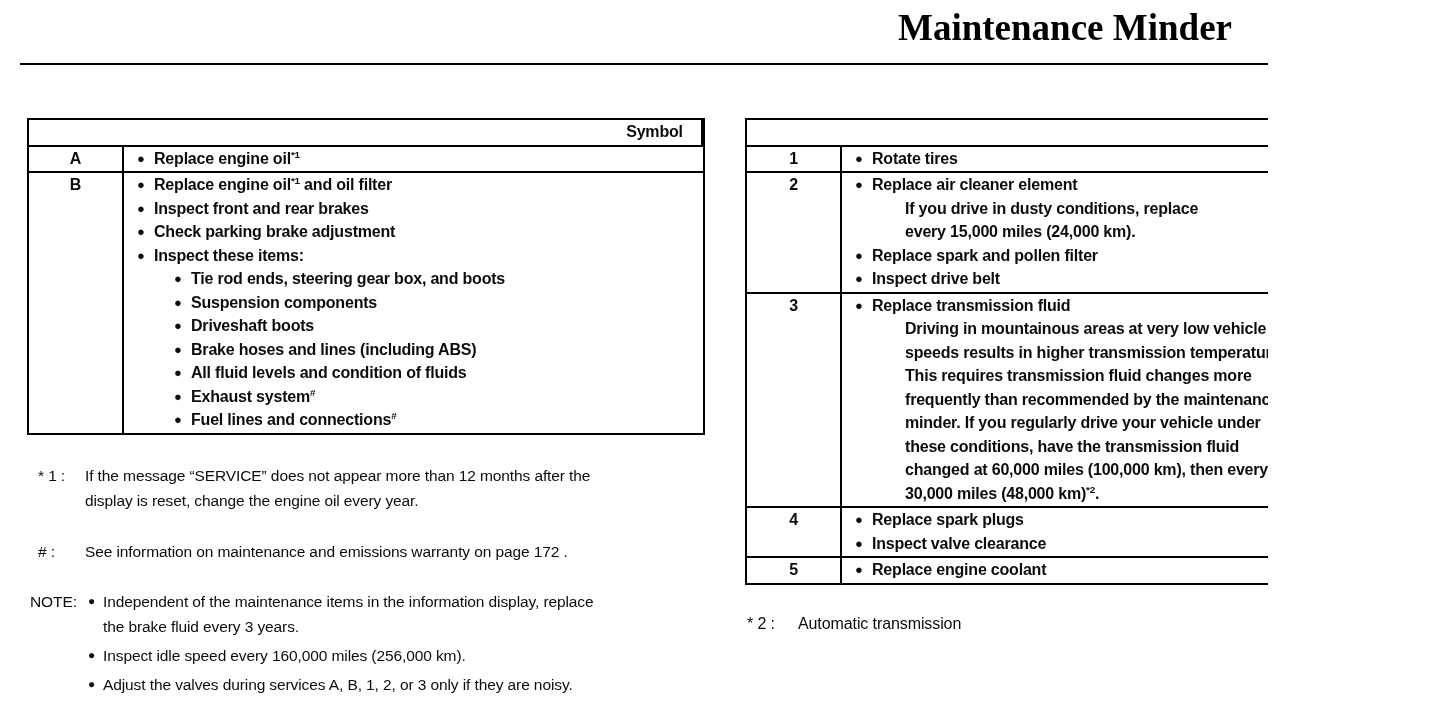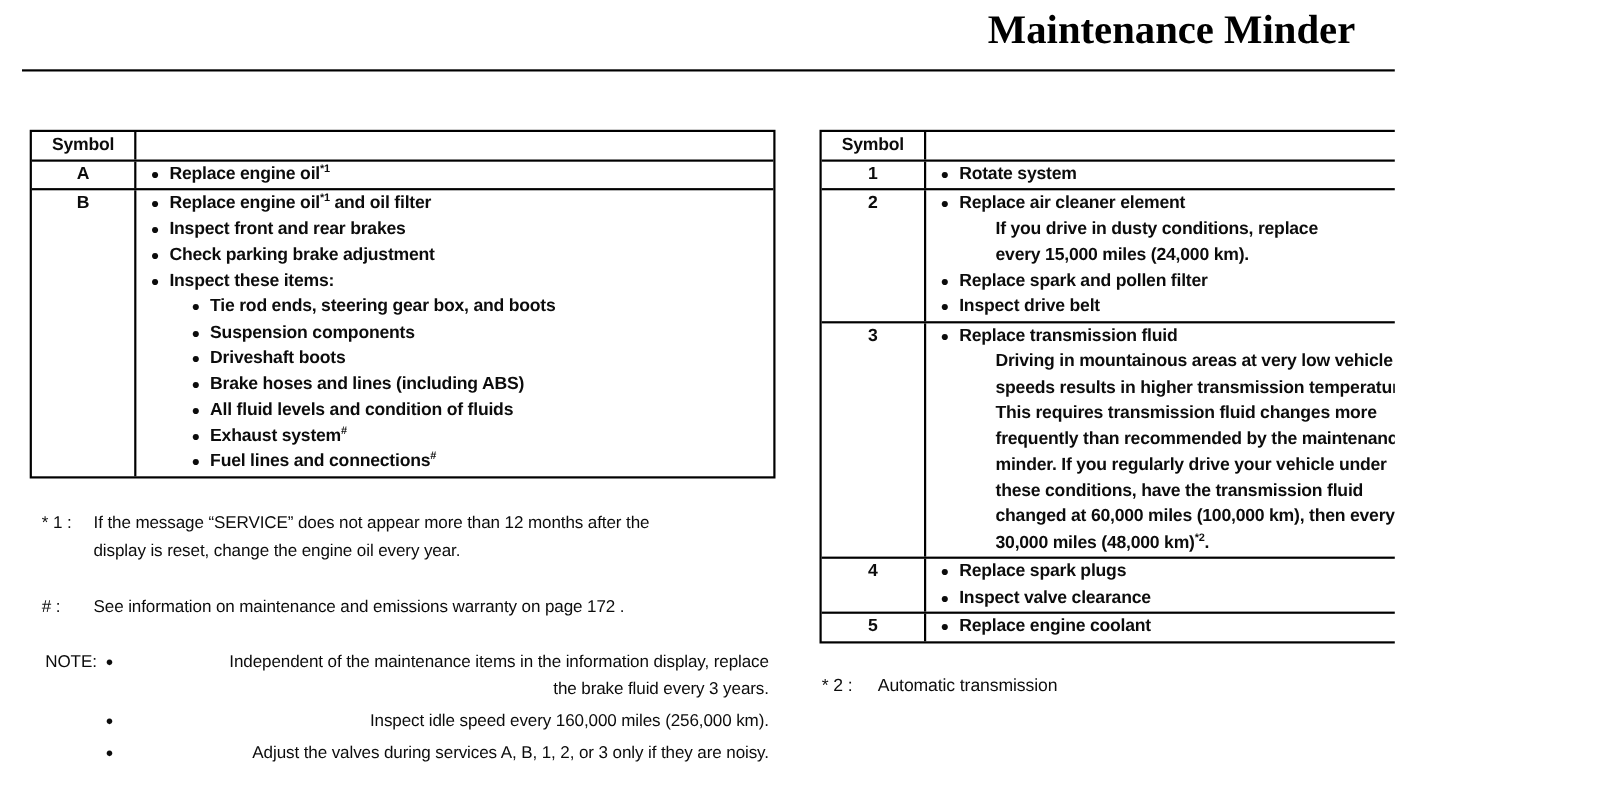--- a/index.html
+++ b/index.html
@@ -23,21 +23,21 @@
   .col { position:absolute; top:118px; }
   .left-col  { left:27px;  width:678px; }
   .right-col { left:745px; width:676px; }
 
   
   .mtable {
     border:2px solid #000;
     font-size:16px; font-weight:bold; line-height:23.5px; letter-spacing:-0.2px;
     width:100%;
   }
-  .trow { display:flex; border-bottom:2px solid #000; }
+  .trow { display:flex; border-bottom:2px solid #000;justify-content:flex-end; }
   .trow:last-child { border-bottom:none; }
   .cell { padding-top:0; padding-bottom:1px; }
   .cell.sym {
     flex:none; width:95px; text-align:center;
     border-right:2px solid #000;
   }
   .cell.items { flex:1; padding-left:13px; padding-right:8px; }
   .trow.head .cell.items { text-align:center; padding-left:0; }
 
   .bitem { display:flex; }
@@ -48,21 +48,21 @@
 
   sup { font-size:0.62em; line-height:0; vertical-align:super; }
 
   
   .fn { display:flex; font-size:15.5px; font-weight:normal; line-height:25px; letter-spacing:-0.1px; }
   .fn.star1 { margin-top:28px; }
   .fn.hash  { margin-top:26px; }
   .fn-marker { flex:none; width:47px; margin-left:11px; }
   .fn-text { flex:none; width:600px; white-space:pre-line; }
 
-  .noteblock { display:flex; margin-top:25px; font-size:15.5px; line-height:25px; letter-spacing:-0.1px;text-align:right; }
+  .noteblock { display:flex; margin-top:25px; font-size:15.5px; line-height:25px; letter-spacing:-0.1px; }
   .note-label { flex:none; width:58px; margin-left:3px; }
   .note-items { flex:1; }
   .nitem { display:flex; }
   .nitem + .nitem { margin-top:4px; }
   .nitem .bullet { width:15px; font-size:12px; }
   .ntext { flex:none; width:596px; white-space:pre-line; }
 
   
   .fn.star2 { margin-top:26px; font-size:16px; }
   .fn.star2 .fn-marker { width:51px; margin-left:2px; }
@@ -183,21 +183,21 @@
     <div class="mtable">
       <div class="trow head">
         <div class="cell sym">Symbol</div>
       </div>
 
       <div class="trow">
         <div class="cell sym">1</div>
         <div class="cell items">
           <div class="bitem">
               <span class="bullet">●</span>
-              <span class="btext">Rotate system</span>
+              <span class="btext">Rotate tires</span>
             </div>
         </div>
       </div>
 
       <div class="trow">
         <div class="cell sym">2</div>
         <div class="cell items">
           <div class="bitem">
               <span class="bullet">●</span>
               <span class="btext">Replace air cleaner element</span>

